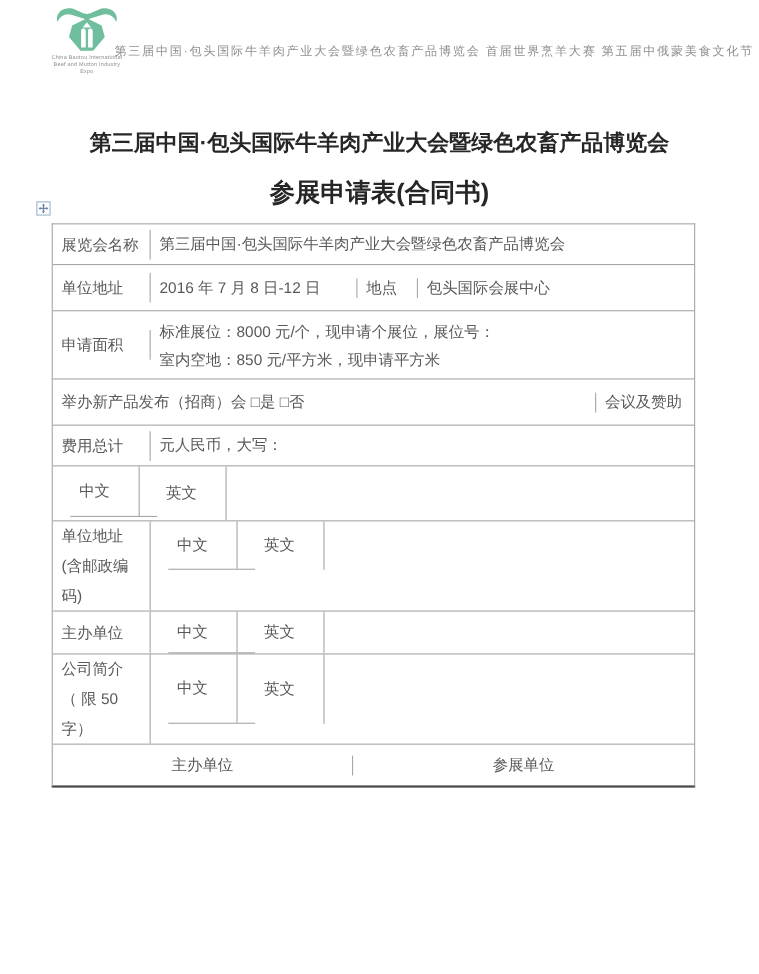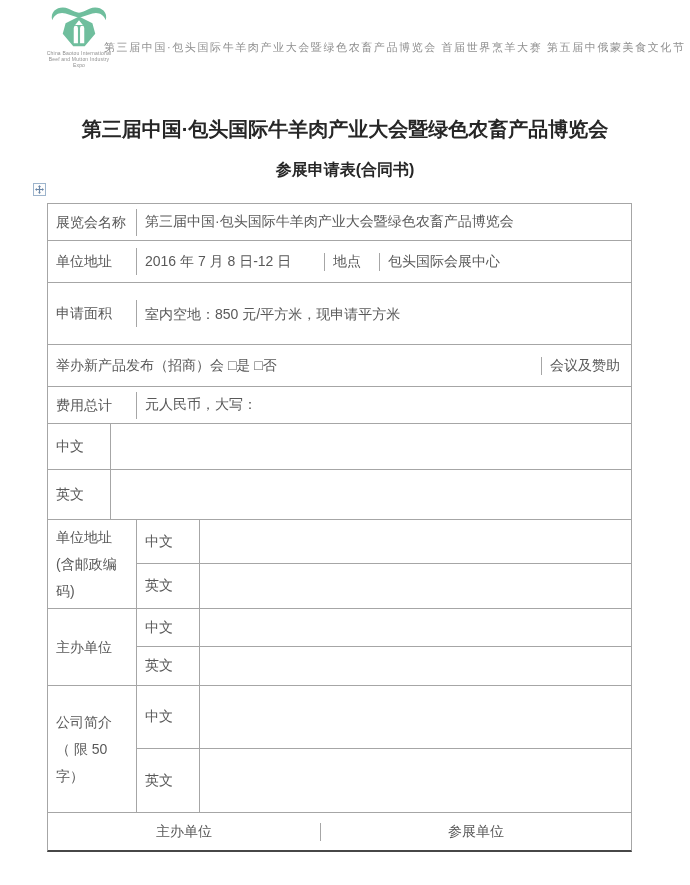--- a/index.html
+++ b/index.html
@@ -12,21 +12,21 @@
   .logo svg{display:block;margin:0 auto;}
   .logo-lines{margin-top:1px;font-size:5px;line-height:6px;color:#8f8f8f;letter-spacing:.2px;}
   .banner{
     position:absolute;left:104px;top:40px;width:560px;
     font-size:11px;line-height:14px;color:#8f8f8f;letter-spacing:1.6px;white-space:nowrap;
   }
   
   .title1{position:absolute;left:0;top:116px;width:690px;text-align:center;
     font-size:20px;font-weight:bold;color:#262626;}
   .title2{position:absolute;left:0;top:160px;width:690px;text-align:center;
-    font-size:16px;font-weight:bold;color:#262626;}
+    font-size:23px;font-weight:bold;color:#262626;}
   
   .handle{
     position:absolute;left:33px;top:183px;width:13px;height:13px;box-sizing:border-box;
     border:1px solid #9db4cc;background:#fdfdfd;display:flex;align-items:center;justify-content:center;
   }
   
   .tbl{
     position:absolute;left:47px;top:203px;width:585px;box-sizing:border-box;
     border:1px solid #a6a6a6;border-bottom:2px solid #474747;
     font-size:14px;color:#595959;
@@ -35,21 +35,21 @@
   .r:last-child{border-bottom:none;}
   .c{display:flex;align-items:center;padding:0 8px;box-sizing:border-box;
      border-right:1px solid #a6a6a6;overflow:hidden;}
   .c:last-child{border-right:none;}
   .lab{width:89px;flex:none;line-height:27px;white-space:pre-line;}
   .sub{width:63px;flex:none;}
   .val{flex:1;}
   .h37{height:37px}.h42{height:42px}.h62{height:62px}
   .bi{align-items:stretch;}
   .bi > .lab{align-items:center;}
-  .bi-right{flex:1;display:flex;flex-direction:column;}
+  .bi-right{flex:1;display:flex;margin-left:16px;}
   .sr{display:flex;box-sizing:border-box;}
   .sr.first{border-bottom:1px solid #a6a6a6;}
   .sh46{height:46px}.sh49{height:49px}.sh44{height:44px}.sh38{height:38px}.sh63{height:63px}
   .two-line{line-height:26px;}
   .foot .c{justify-content:center;padding:0;}
   .foot-left{width:273px;flex:none;}
   .foot-right{flex:1;}
 </style>
 </head>
 <body>
@@ -95,20 +95,21 @@
       <div class="c lab">单位地址</div>
       <div class="c" style="width:188px;flex:none;">2016 年 7 月 8 日-12 日</div>
       <div class="c" style="width:55px;flex:none;">地点</div>
       <div class="c val">包头国际会展中心</div>
     </div>
 
     <div class="r h62">
       <div class="c lab">申请面积</div>
       <div class="c val">
         <div class="two-line">
+          <div>标准展位：8000 元/个，现申请个展位，展位号：</div>
           <div>室内空地：850 元/平方米，现申请平方米</div>
         </div>
       </div>
     </div>
 
     <div class="r h42">
       <div class="c val">举办新产品发布（招商）会 □是 □否</div>
       <div class="c lab">会议及赞助</div>
     </div>
 

